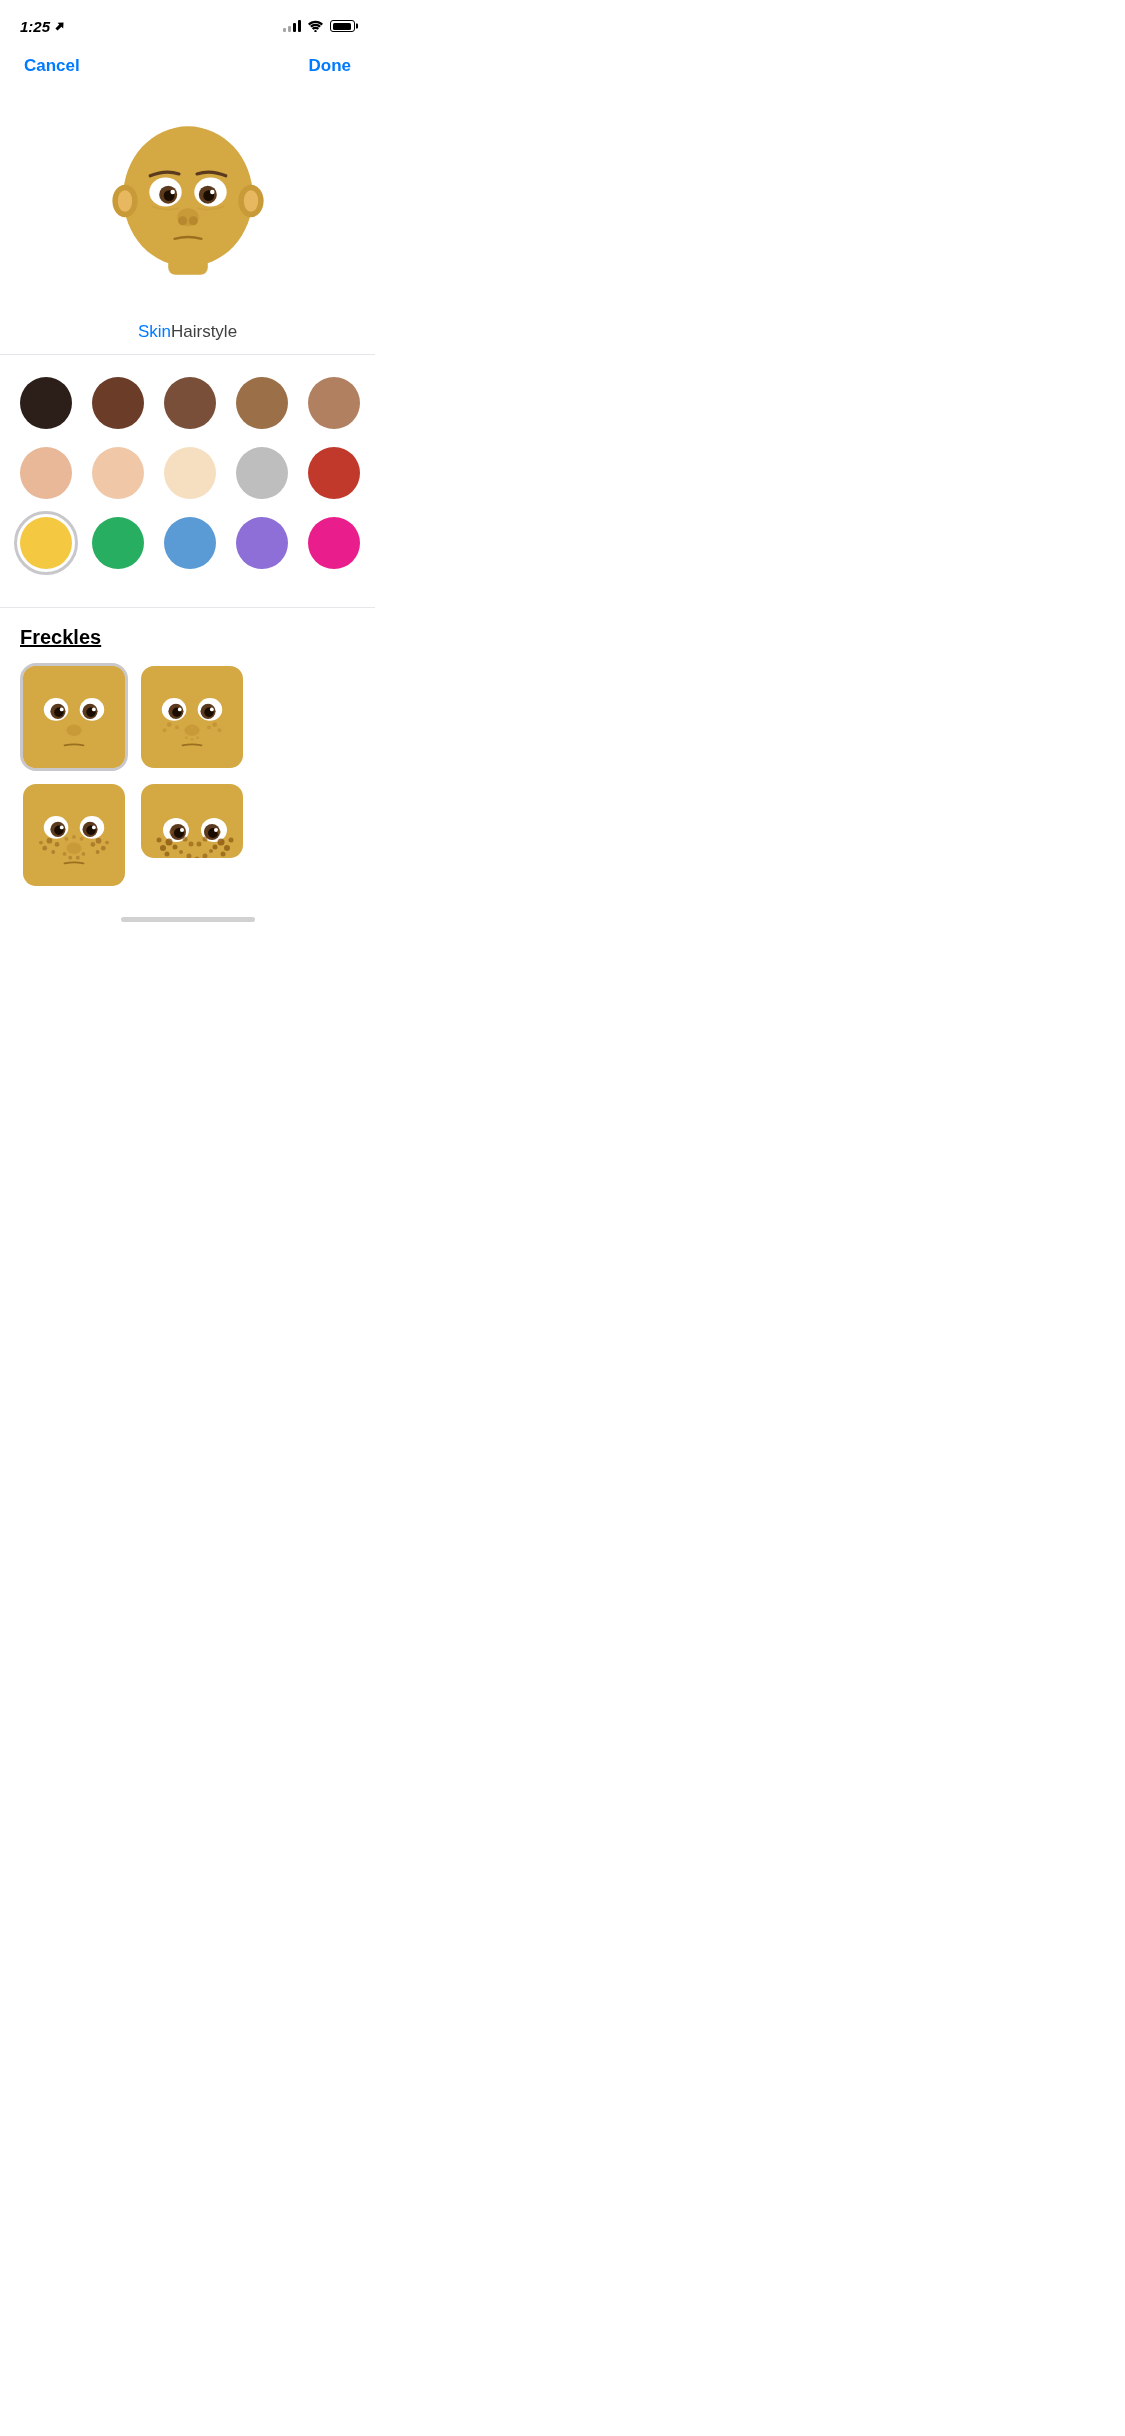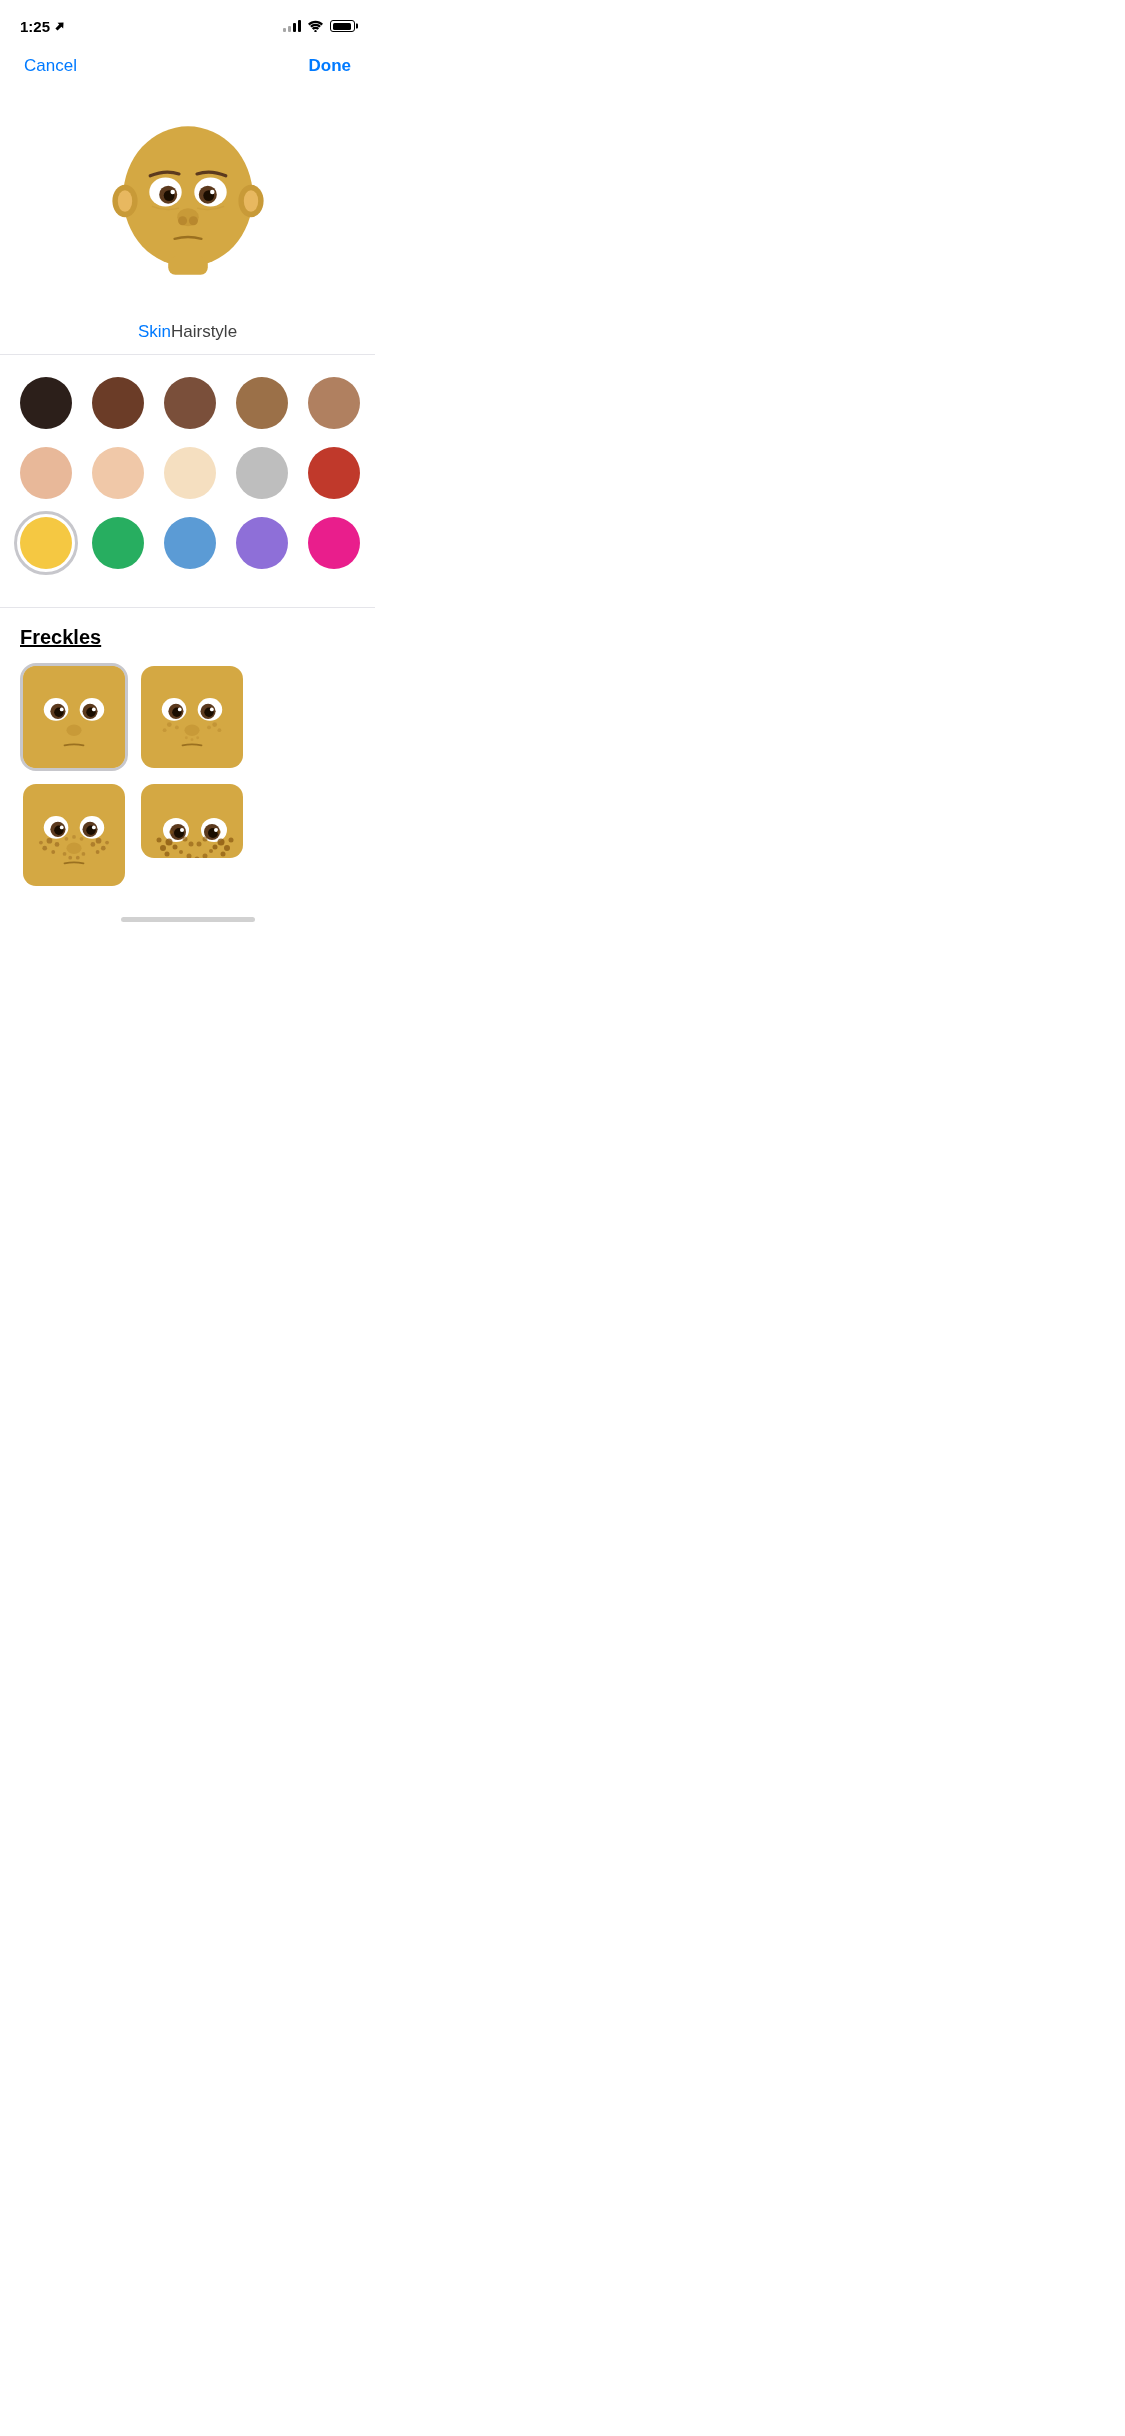--- a/index.html
+++ b/index.html
@@ -21,20 +21,21 @@
       padding: 14px 20px 6px 20px;
       height: 44px;
     }
     .status-time {
       font-size: 15px;
       font-weight: 600;
       color: #000;
       display: flex;
       align-items: center;
       gap: 4px;
+      font-style: italic;
     }
     .status-icons {
       display: flex;
       align-items: center;
       gap: 6px;
     }
     .signal-bars {
       display: flex;
       align-items: flex-end;
       gap: 2px;
@@ -83,21 +84,21 @@
     
     .nav-bar {
       display: flex;
       justify-content: space-between;
       align-items: center;
       padding: 8px 24px 12px 24px;
     }
     .nav-cancel, .nav-done {
       font-size: 17px;
       color: #007AFF;
-      font-weight: 400;
+      font-weight: 700;
       background: none;
       border: none;
       cursor: pointer;
       padding: 4px 0;
     }
     .nav-done {
       font-weight: 700;
     }
 
     

